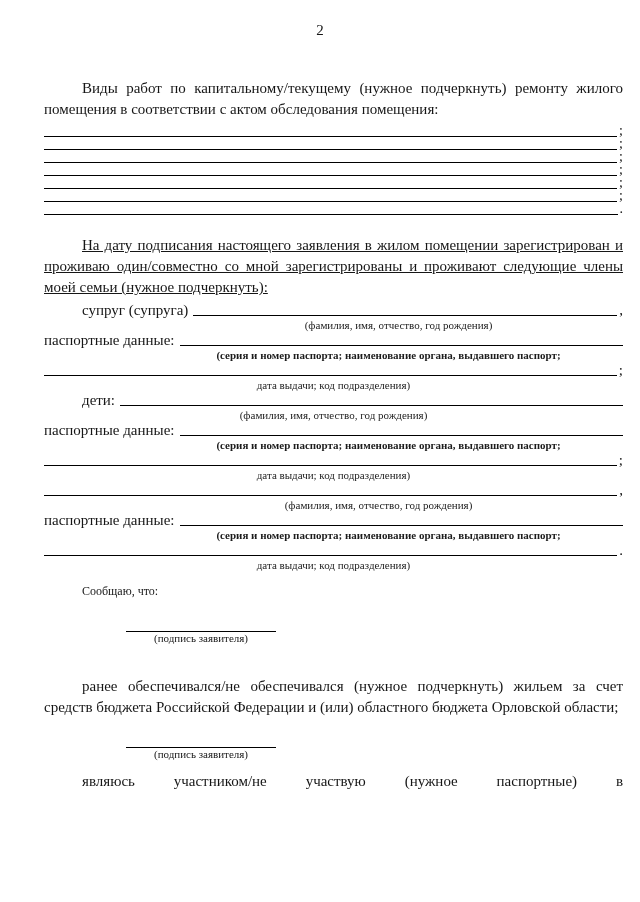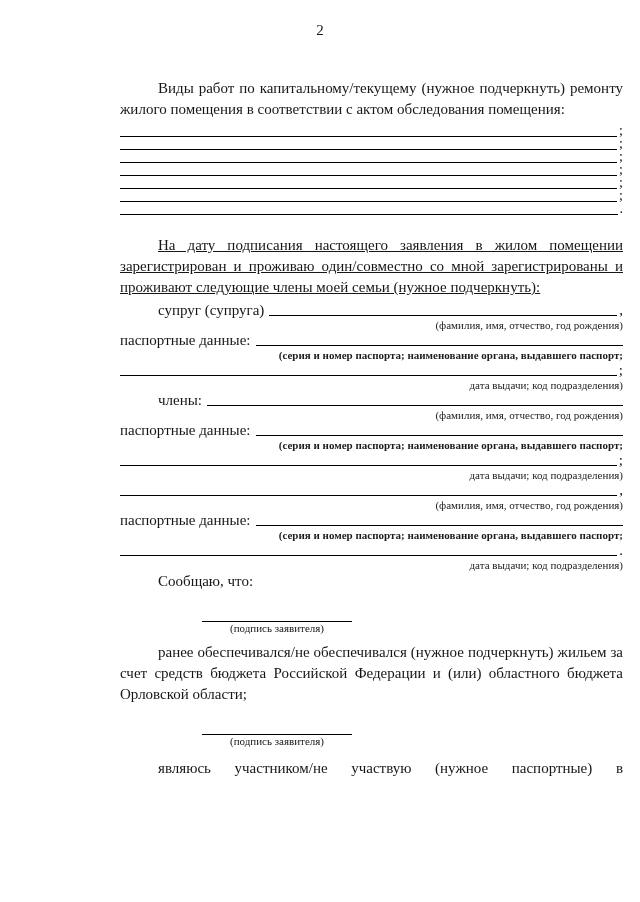--- a/index.html
+++ b/index.html
@@ -5,55 +5,55 @@
   * { box-sizing: border-box; }
   html, body { margin: 0; padding: 0; }
   body {
     width: 640px; height: 902px;
     background: #ffffff;
     color: #161616;
     font-family: "Liberation Serif", serif;
     overflow: hidden;
   }
   .pagenum { padding-top: 22px; text-align: center; font-size: 15px; height: 42px; }
-  .content { padding: 0 17px 0 120px; }
+  .content { padding: 0 17px 0 44px; }
 
   .para {
     font-size: 15px; line-height: 21px;
     text-align: justify; text-indent: 38px; margin: 0;
   }
   .p1 { margin-top: 36px; }
   .p2 { margin-top: 20px; text-decoration: underline; }
   .p3, .p4 { margin-top: 12px; }
-  .p4 { margin-top: 8px; }
+  .p4 { margin-top: 32px; }
 
   .blanks { margin-top: 4px; }
   .bl { display: flex; align-items: flex-end; height: 13px; font-size: 14px; line-height: 13px; }
   .bl .fill { flex: 1; border-bottom: 1px solid #000; }
   .bl .endc { padding-left: 2px; }
 
   .members { margin-top: 3px; }
   .frow {
     display: flex; align-items: flex-end;
     height: 18px; line-height: 18px; font-size: 15px; white-space: nowrap; font-family: Liberation Serif, serif;
   }
   .frow .lbl { padding-right: 5px; }
   .frow .fill { flex: 1; border-bottom: 1px solid #000; margin-bottom: 3px; }
   .frow .endc { padding-left: 2px; }
   .indent { width: 38px; }
 
   .caption {
     font-size: 11px; line-height: 12px; height: 12px;
-    text-align: right; color: #1c1c1c;
+    text-align: center; color: #1c1c1c;
   }
   .capfio1 { padding-left: 130px; }
   .capfio3 { padding-left: 90px; }
   .cappass { padding-left: 110px; font-weight: bold; }
 
-  .soob { font-size: 15px; line-height: 21px; text-indent: 38px; }
+  .soob { margin-top: 10px; font-size: 12px; line-height: 21px; text-indent: 38px; }
 
   .sigline { margin-top: 16px; margin-left: 82px; width: 150px; height: 14px; border-bottom: 1px solid #000; }
   .sigcap { margin-left: 82px; width: 150px; text-align: center; font-size: 11px; line-height: 12px; height: 12px; }
 
   .jline {
     font-size: 15px; line-height: 22px;
     text-align: justify; text-align-last: justify;
   }
   .jline.first { text-indent: 38px; margin-top: 10px; }
 </style>
@@ -115,21 +115,21 @@
       </div>
       <div class="caption cappass">(серия и номер паспорта; наименование органа, выдавшего паспорт;</div>
       <div class="frow">
         <span class="fill"></span>
         <span class="endc">;</span>
       </div>
       <div class="caption">дата выдачи; код подразделения)</div>
 
       <div class="frow">
         <span class="indent"></span>
-        <span class="lbl">члены:</span>
+        <span class="lbl">дети:</span>
         <span class="fill"></span>
       </div>
       <div class="caption">(фамилия, имя, отчество, год рождения)</div>
       <div class="frow">
         <span class="lbl">паспортные данные:</span>
         <span class="fill"></span>
       </div>
       <div class="caption cappass">(серия и номер паспорта; наименование органа, выдавшего паспорт;</div>
       <div class="frow">
         <span class="fill"></span>

